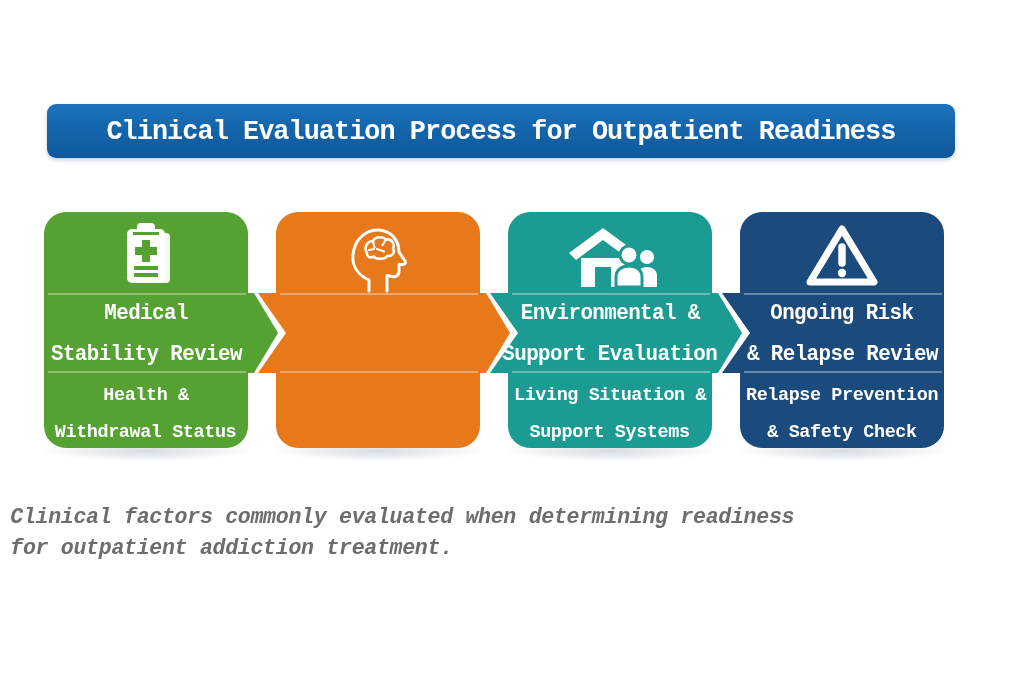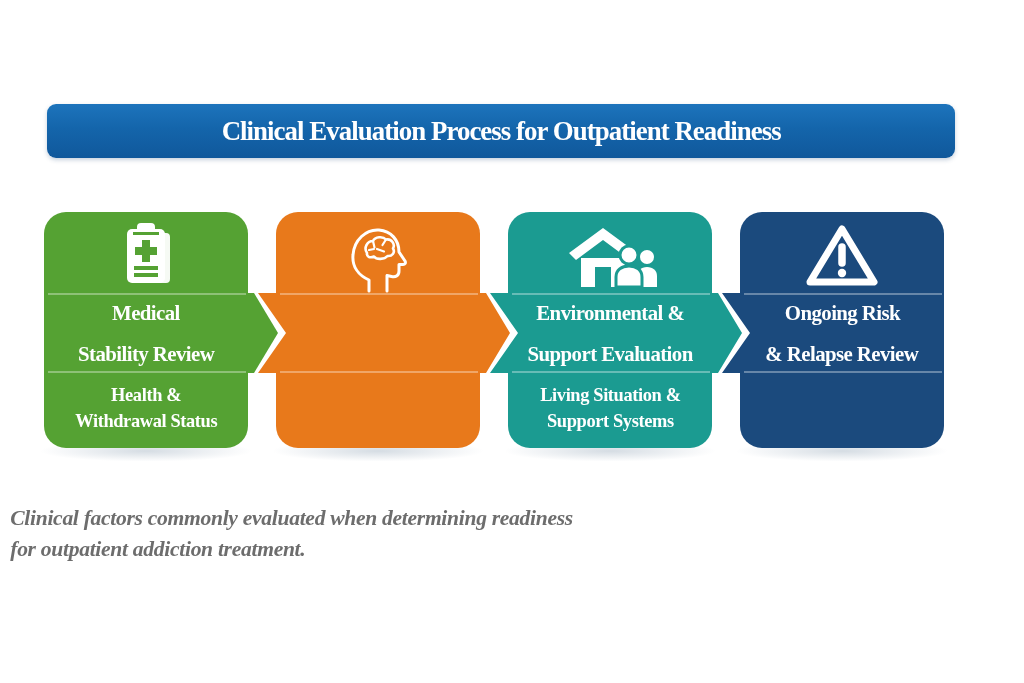--- a/index.html
+++ b/index.html
@@ -1,18 +1,18 @@
 <!DOCTYPE html>
 <html><head>
 <meta charset="utf-8">
 <style>
   html,body{margin:0;padding:0;background:#ffffff;}
   .canvas{
     position:relative;width:1024px;height:683px;background:#ffffff;overflow:hidden;
-    font-family:Liberation Serif, serif;
+    font-family:Liberation Mono, monospace;
   }
   
   .banner{
     position:absolute;left:47px;top:104px;width:908px;height:54px;
     border-radius:9px;
     background:linear-gradient(180deg,#1d74bc 0%,#1465ab 45%,#10589b 100%);
     box-shadow:0 2px 4px rgba(30,70,120,.25);
     display:flex;align-items:center;justify-content:center;
   }
   .banner-title{
@@ -36,21 +36,21 @@
     position:absolute;left:-24px;right:-24px;top:81px;height:80px;z-index:4;
     display:flex;flex-direction:column;align-items:center;justify-content:center;
     gap:13px;
   }
   .band-line{
     color:#fff;font-size:21.5px;font-weight:bold;letter-spacing:-0.6px;
     white-space:nowrap;line-height:28px;transform:scaleX(.97);
   }
   .sub-text{
     position:absolute;left:-6px;right:-6px;top:170px;z-index:2;
-    display:flex;flex-direction:column;align-items:center;justify-content:space-between;
+    display:flex;flex-direction:column;align-items:center;justify-content:space-between;gap:11px;
   }
   .sub-line{
     color:#fff;font-size:19px;font-weight:bold;letter-spacing:-0.4px;
     white-space:nowrap;line-height:26px;transform:scaleX(.97);
   }
   
   .band-svg{position:absolute;left:0;top:293px;width:1024px;height:80px;z-index:3;}
   
   .caption{
     position:absolute;left:0;top:502px;width:100%;z-index:1;
@@ -164,20 +164,24 @@
       <svg width="82" height="72" viewBox="0 0 82 72">
         <path d="M41,9 L73,62 L9,62 Z" fill="none" stroke="#ffffff" stroke-width="7" stroke-linejoin="round"></path>
         <line x1="41" y1="27" x2="41" y2="43" stroke="#ffffff" stroke-width="7.5" stroke-linecap="round"></line>
         <circle cx="41" cy="53" r="4.2" fill="#ffffff"></circle>
       </svg>
     </div>
     <div class="band-text">
       <div class="band-line">Ongoing Risk</div>
       <div class="band-line">&amp; Relapse Review</div>
     </div>
+    <div class="sub-text">
+      <div class="sub-line">Relapse Prevention</div>
+      <div class="sub-line">&amp; Safety Check</div>
+    </div>
   </div>
 
   <div class="caption">
     <div class="caption-line">Clinical factors commonly evaluated when determining readiness</div>
     <div class="caption-line">for outpatient addiction treatment.</div>
   </div>
 
 </div>
 
 </body></html>

